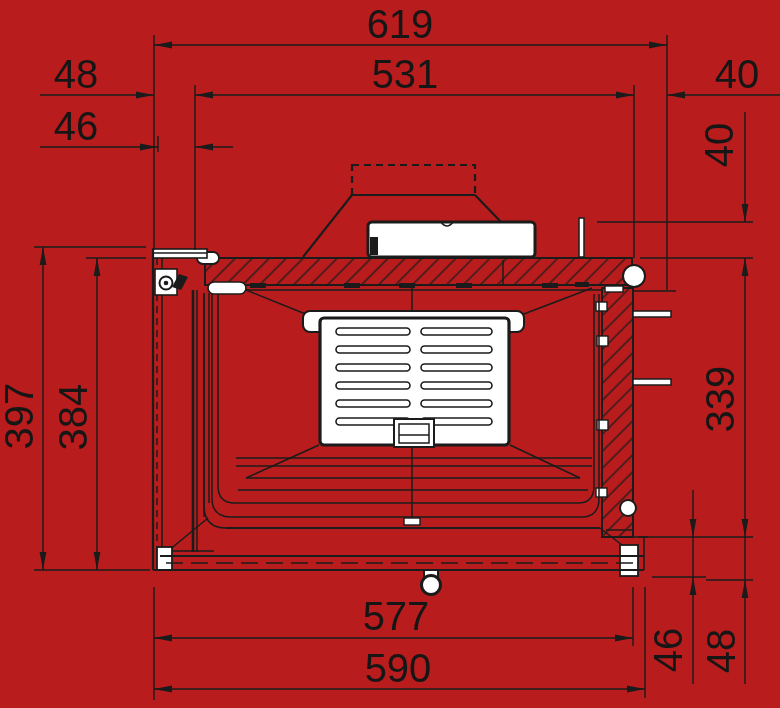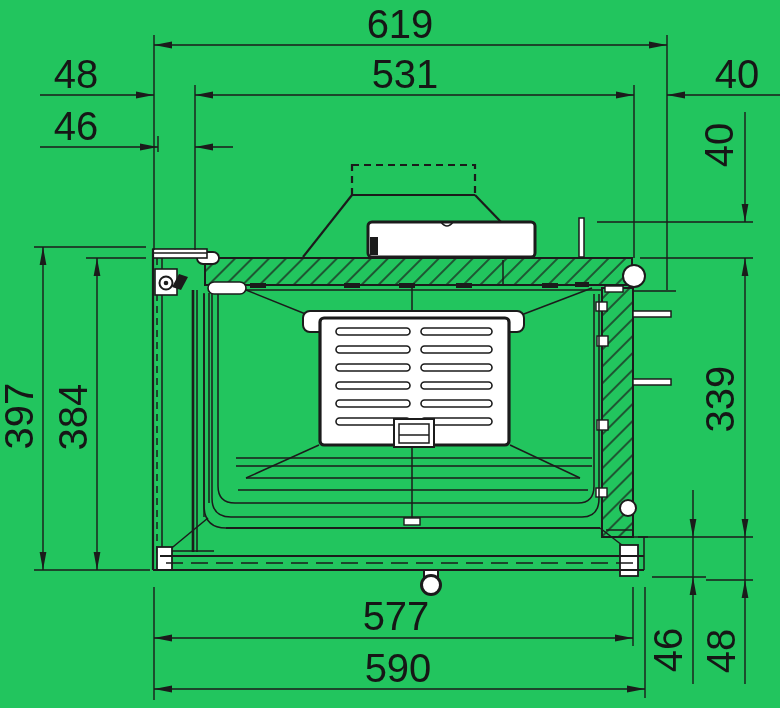--- a/index.html
+++ b/index.html
@@ -1,16 +1,16 @@
 <!DOCTYPE html>
 <html><head>
 <meta charset="utf-8">
 <style>
   html,body{margin:0;padding:0;background:#fff;}
-  .page{width:780px;height:708px;background:#22c55e;position:relative;overflow:hidden;}
+  .page{width:780px;height:708px;background:#b91c1c;position:relative;overflow:hidden;}
   svg{display:block;}
   .lbl{font-family:"Liberation Sans", sans-serif;font-size:40px;fill:#161616;text-anchor:middle;}
   .ext{stroke:#1b1b1b;stroke-width:1.4;fill:none;}
   .dim{stroke:#1b1b1b;stroke-width:1.4;fill:none;}
   .ln{stroke:#1b1b1b;fill:none;stroke-width:1.5;}
   .ln2{stroke:#1b1b1b;fill:none;stroke-width:2.2;}
   .wht{fill:#ffffff;stroke:#1b1b1b;}
   .blk{fill:#1b1b1b;stroke:none;}
   .hatched{fill:url(#hatch);stroke:#1b1b1b;stroke-width:2;}
   .dash{stroke-dasharray:7,5;}

